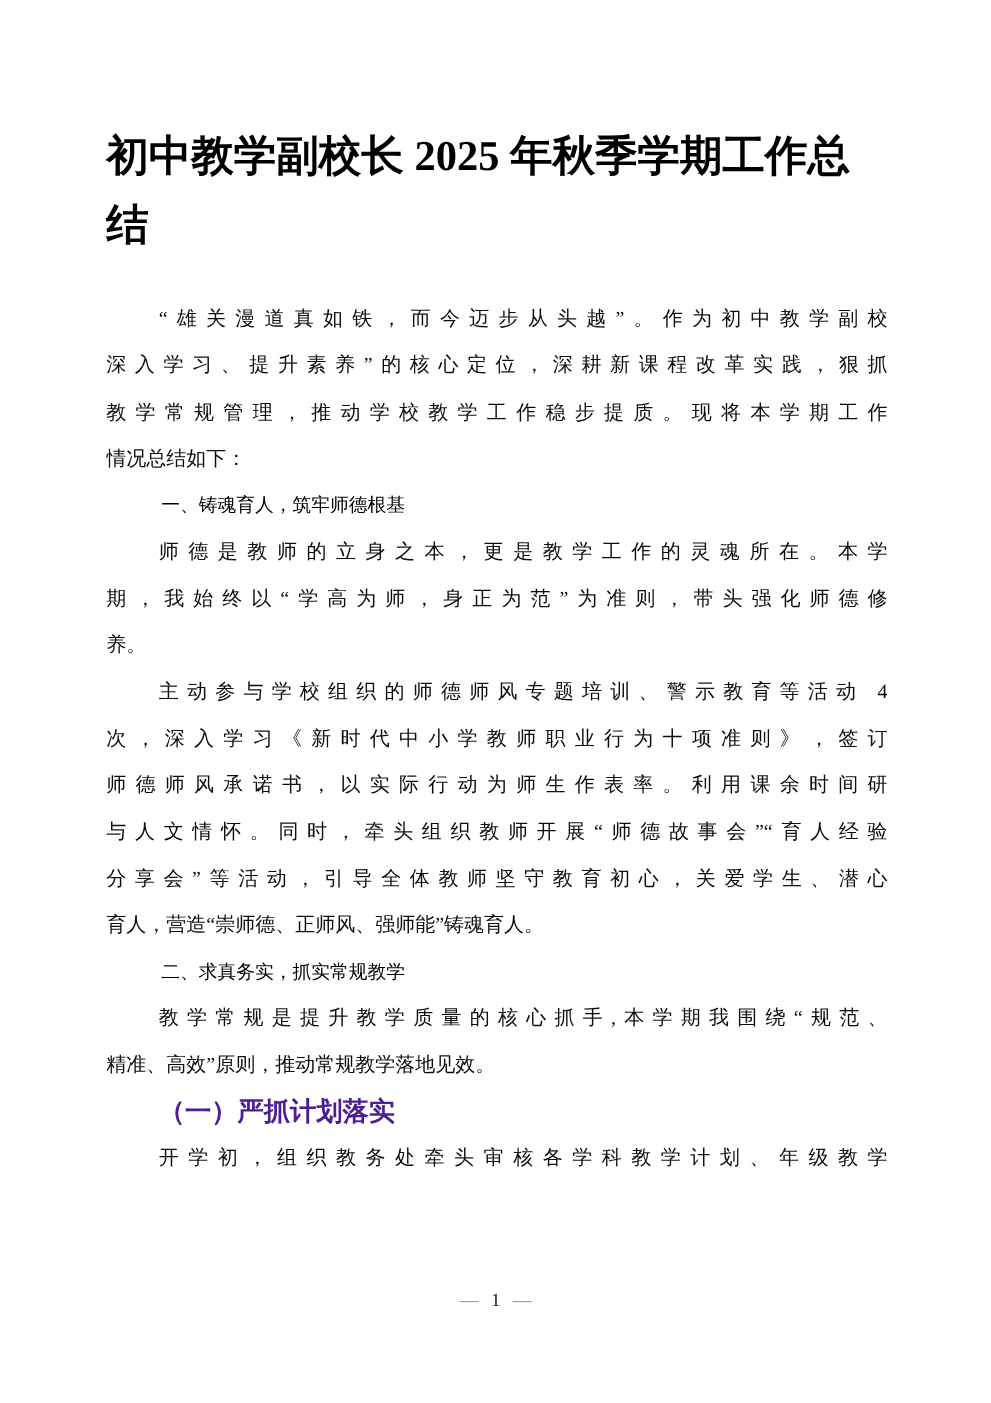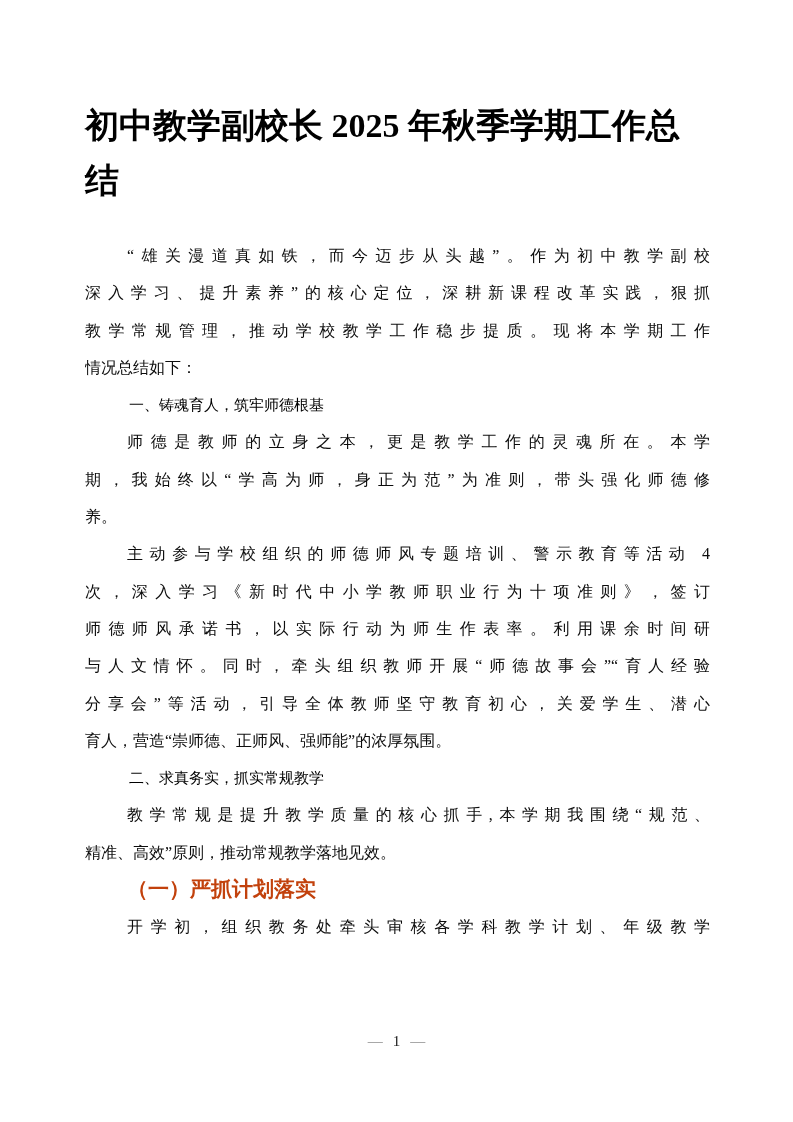--- a/index.html
+++ b/index.html
@@ -61,21 +61,21 @@
     color: #000000;
     overflow: hidden;
   }
   .heading-serif {
     height: 37.3px;
     line-height: 37.3px;
     font-size: 21px;
     font-weight: bold;
     padding-left: 42px;
     font-family: "Liberation Serif", "DejaVu Serif", serif;
-    color: #c2410c;
+    color: #4c1d95;
     overflow: hidden;
   }
   .footer {
     position: absolute;
     left: 0;
     right: 0;
     top: 1030px;
     height: 22px;
     line-height: 22px;
     text-align: center;
@@ -104,21 +104,21 @@
         <div class="line plain-end">情况总结如下：</div>
         <div class="heading-sans">一、铸魂育人，筑牢师德根基</div>
         <div class="line indent">师德是教师的立身之本，更是教学工作的灵魂所在。本学</div>
         <div class="line">期，我始终以“学高为师，身正为范”为准则，带头强化师德修</div>
         <div class="line plain-end">养。</div>
         <div class="line indent">主动参与学校组织的师德师风专题培训、警示教育等活动 4</div>
         <div class="line">次，深入学习《新时代中小学教师职业行为十项准则》，签订</div>
         <div class="line">师德师风承诺书，以实际行动为师生作表率。利用课余时间研</div>
         <div class="line">与人文情怀。同时，牵头组织教师开展“师德故事会”“育人经验</div>
         <div class="line">分享会”等活动，引导全体教师坚守教育初心，关爱学生、潜心</div>
-        <div class="line plain-end">育人，营造“崇师德、正师风、强师能”的浓厚氛围。</div>
+        <div class="line plain-end">育人，营造“崇师德、正师风、强师能”铸魂育人。</div>
         <div class="heading-sans">二、求真务实，抓实常规教学</div>
         <div class="line indent">教学常规是提升教学质量的核心抓手,本学期我围绕“规范、</div>
         <div class="line plain-end">精准、高效”原则，推动常规教学落地见效。</div>
         <div class="heading-serif">（一）严抓计划落实</div>
         <div class="line indent">开学初，组织教务处牵头审核各学科教学计划、年级教学</div>
       </div>
   </div>
   <div class="footer">
     <span class="dash">—</span><span class="num">1</span><span class="dash">—</span>
   </div>

